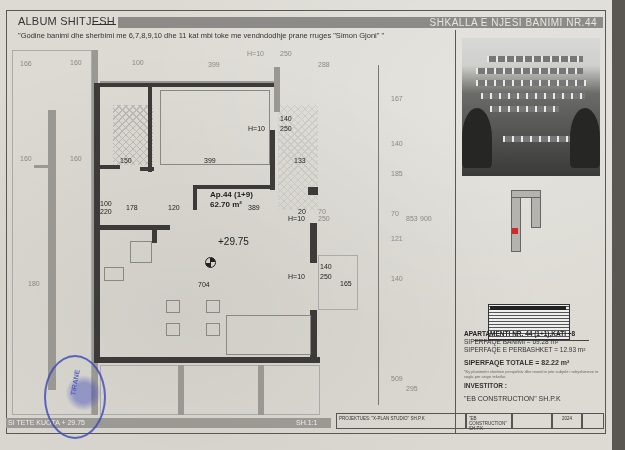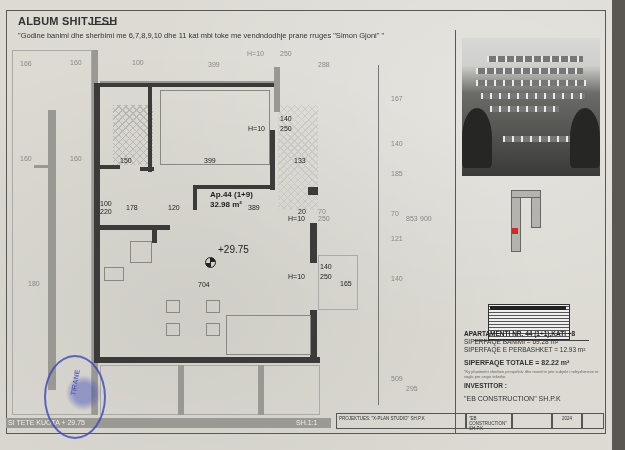--- a/index.html
+++ b/index.html
@@ -1,35 +1,35 @@
 <!DOCTYPE html>
 <html><head>
 <meta charset="utf-8">
 <style>
   html,body{margin:0;padding:0;}
   body{width:625px;height:450px;overflow:hidden;background:#6e6a66;font-family:"Liberation Sans",sans-serif;position:relative;}
   .sheet{position:absolute;left:0;top:0;width:612px;height:450px;background:#dcdad3;
     background-image:radial-gradient(ellipse at 30% 70%,rgba(0,0,0,0.06),transparent 60%),radial-gradient(ellipse at 80% 20%,rgba(255,255,255,0.25),transparent 50%);}
   .frame{position:absolute;left:6px;top:10px;width:600px;height:424px;border:1.5px solid #5a5855;box-sizing:border-box;}
-  .title{position:absolute;left:18px;top:15px;font-size:11px;font-weight:bold;color:#333;letter-spacing:0.2px;}
+  .title{position:absolute;left:18px;top:15px;font-size:11px;font-weight:normal;color:#333;letter-spacing:0.2px;}
   .title-line{position:absolute;left:92px;top:24px;width:24px;border-bottom:1px solid #333;}
   .banner{position:absolute;left:118px;top:17px;width:485px;height:11px;background:#8d8b87;}
   .banner-text{position:absolute;right:6px;top:0;font-size:10px;color:#e8e6e0;letter-spacing:0.5px;line-height:11px;}
   .subtitle{position:absolute;left:18px;top:31px;font-size:7.5px;color:#333;white-space:nowrap;}
   .plan{position:absolute;left:8px;top:45px;width:450px;height:370px;}
   .dim{position:absolute;font-size:7px;color:#555;white-space:nowrap;line-height:8px;}
   .dim.dark{color:#222;}
   .dim.light{color:#888;}
   .wall{position:absolute;background:#3c3b39;}
   .wall.grey{background:#9a9893;}
   .thin{position:absolute;border:1px solid #8a8884;box-sizing:border-box;}
   .hatch{position:absolute;background-image:repeating-linear-gradient(45deg,#999 0 1px,transparent 1px 5px),repeating-linear-gradient(-45deg,#999 0 1px,transparent 1px 5px);opacity:0.5;}
   .line{position:absolute;background:#777;}
   .room-label{position:absolute;left:210px;top:190px;font-size:8px;font-weight:bold;color:#222;text-align:left;line-height:10px;}
-  .elev{position:absolute;left:208px;top:244px;font-size:10px;color:#222;text-align:center;}
+  .elev{position:absolute;left:208px;top:236px;font-size:10px;color:#222;text-align:center;}
   .elev-icon{position:absolute;left:205px;top:257px;width:9px;height:9px;border-radius:50%;border:1px solid #222;background:conic-gradient(#222 0 25%,transparent 25% 50%,#222 50% 75%,transparent 75%);}
   .right-panel{position:absolute;left:455px;top:30px;width:150px;height:404px;border-left:1.5px solid #5a5855;}
   .render{position:absolute;left:6px;top:8px;width:138px;height:138px;background:linear-gradient(#d8d8d6 0,#cfcfcc 20%,#6b6b68 40%,#3a3a38 100%);}
   .render .floor{position:absolute;left:10%;height:6px;background:repeating-linear-gradient(90deg,#eaeae6 0 2px,#777 2px 9px);}
   .render .tree{position:absolute;bottom:8px;width:30px;height:60px;border-radius:50% 50% 10% 10%;background:#262624;}
   .keyplan{position:absolute;left:55px;top:160px;width:30px;height:60px;}
   .keyplan .blk{position:absolute;background:#b4b3ae;border:1px solid #666;}
   .keyplan .red{position:absolute;background:#d4272a;}
   .elevation{position:absolute;left:18px;top:268px;width:115px;height:42px;border-bottom:1px solid #444;}
   .elevation .bld{position:absolute;left:14px;bottom:0;width:80px;height:34px;background:repeating-linear-gradient(0deg,#eee 0 2px,#555 2px 3px),#ddd;border:1px solid #333;}
@@ -49,20 +49,23 @@
   .shadow{position:absolute;left:612px;top:0;width:13px;height:450px;background:#5a5652;}
 </style>
 </head>
 <body>
 
 <div class="sheet">
   <div class="frame"></div>
 
   <div class="title">ALBUM SHITJESH</div>
   <div class="title-line"></div>
+  <div class="banner">
+    <span class="banner-text">SHKALLA E NJESI BANIMI NR.44</span>
+  </div>
   <div class="subtitle">"Godine banimi dhe sherbimi me 6,7,8,9,10 dhe 11 kat mbi toke me vendndodhje prane rruges "Simon Gjoni" "</div>
 
   <div class="plan">
 
     <div class="thin" style="left:4px;top:5px;width:80px;height:365px;border-color:#aaa;"></div>
     <div class="wall grey" style="left:40px;top:65px;width:8px;height:280px;"></div>
     <div class="wall grey" style="left:26px;top:120px;width:20px;height:3px;"></div>
     <div class="wall grey" style="left:84px;top:5px;width:6px;height:365px;"></div>
 
     <div class="wall" style="left:86px;top:38px;width:6px;height:280px;"></div>
@@ -147,21 +150,21 @@
     <span class="dim light" style="left:398px;top:170px;">853</span>
     <span class="dim light" style="left:412px;top:170px;">900</span>
     <span class="dim light" style="left:383px;top:190px;">121</span>
     <span class="dim light" style="left:383px;top:230px;">140</span>
     <span class="dim light" style="left:383px;top:330px;">509</span>
     <span class="dim light" style="left:398px;top:340px;">295</span>
   </div>
 
   <div class="room-label">
     <div>Ap.44 (1+9)</div>
-    <div>32.98 m²</div>
+    <div>62.70 m²</div>
   </div>
   <div class="elev-icon"></div>
   <div class="elev" style="left:218px;">+29.75</div>
 
   <div class="right-panel">
     <div class="render">
       <div class="floor" style="top:18px;width:70%;left:18%;"></div>
       <div class="floor" style="top:30px;width:78%;"></div>
       <div class="floor" style="top:42px;width:80%;"></div>
       <div class="floor" style="top:55px;width:75%;left:14%;"></div>

